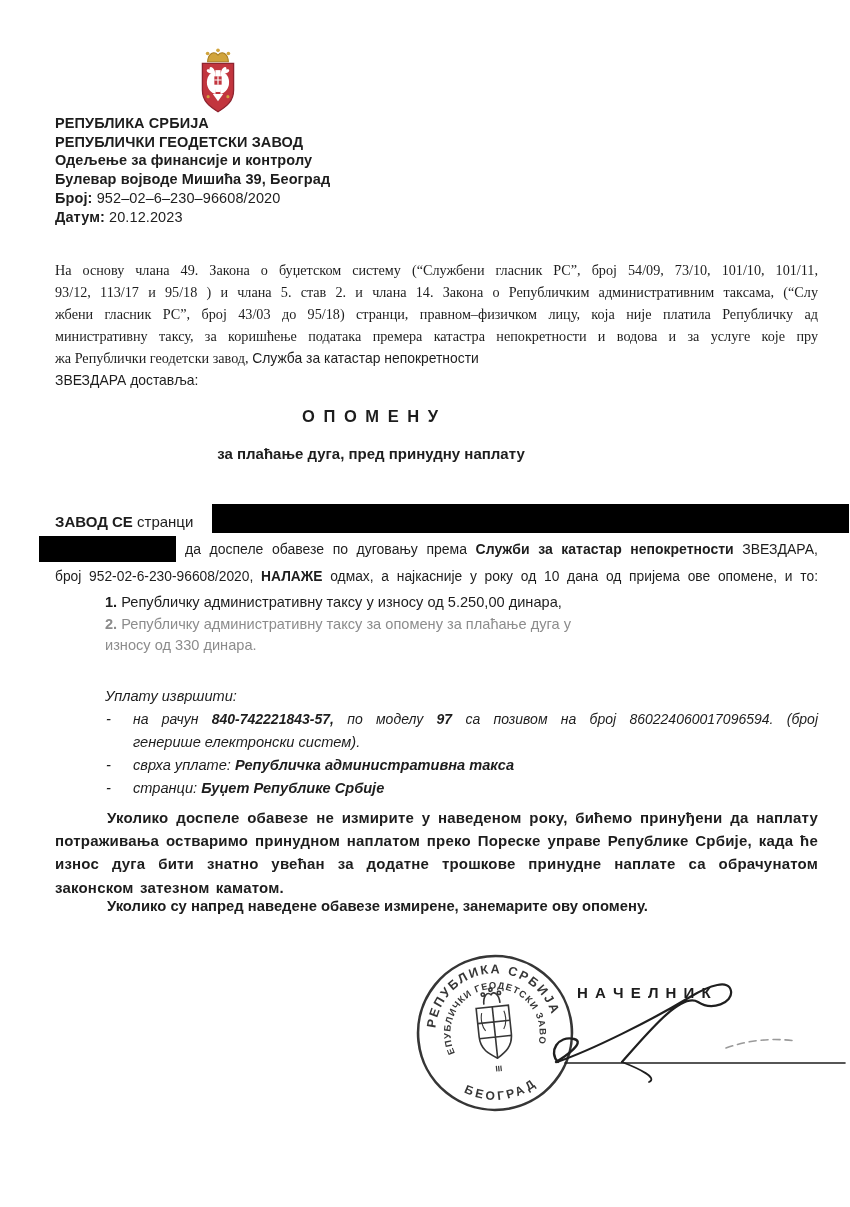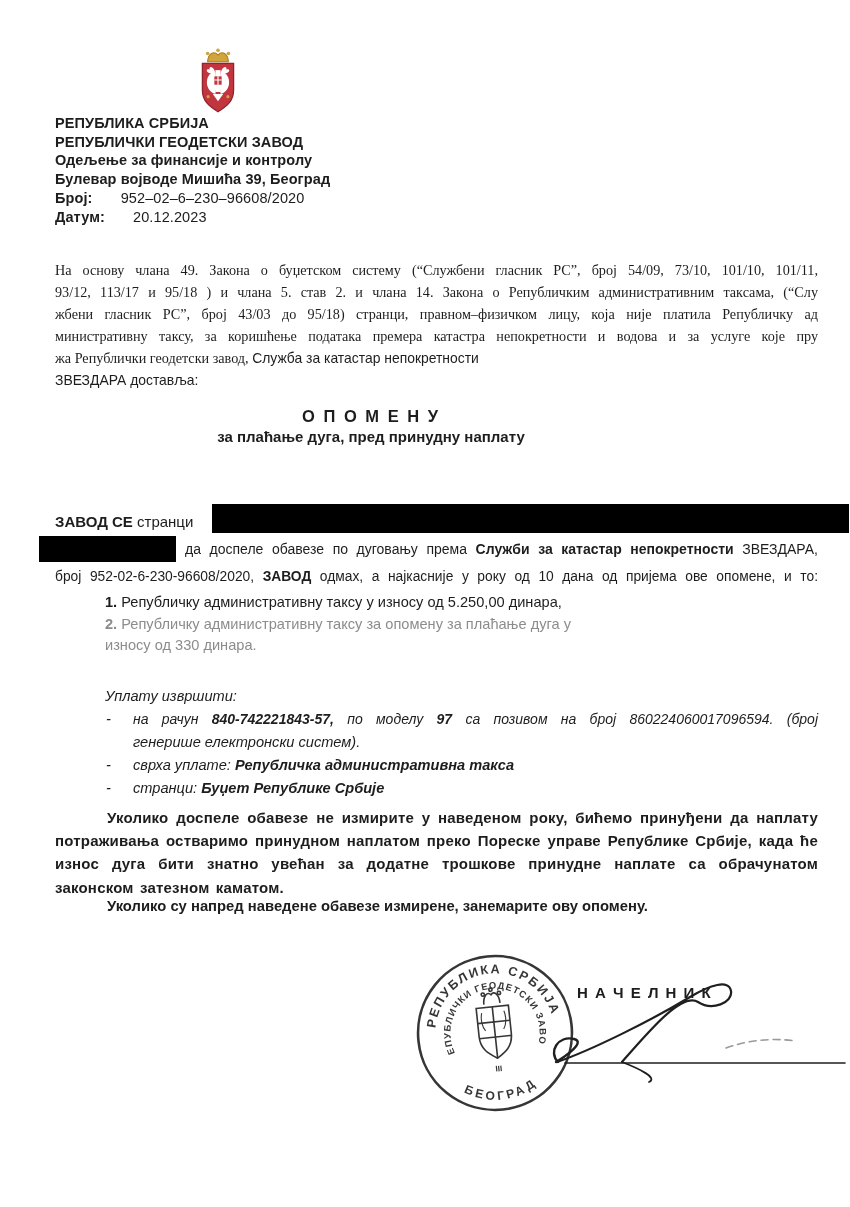--- a/index.html
+++ b/index.html
@@ -3,30 +3,30 @@
 <meta charset="utf-8">
 <style>
   html,body{margin:0;padding:0;background:#ffffff;}
   .page{position:relative;width:850px;height:1207px;background:#fff;overflow:hidden;
         font-family:"Liberation Sans",sans-serif;color:#1d1d1d;}
   .abs{position:absolute;}
   .sans{font-family:"Liberation Sans",sans-serif;}
   .b{font-weight:700;}
   
   .hdr{left:55px;top:114px;font-weight:700;font-size:14.5px;line-height:18.7px;letter-spacing:.1px;}
-  .hdr .val{font-weight:400;margin-left:24px;}
+  .hdr .val{font-weight:400;}
   
   .intro{left:55px;top:259px;width:763px;font-size:14.2px;line-height:22px;
          font-family:"Liberation Serif",serif;}
   .jl{text-align:justify;text-align-last:justify;}
   .intro .sans{font-size:13.9px;}
   
   .title-wrap{left:0;top:407px;width:742px;text-align:center;font-weight:700;}
   .title-main{font-size:16.5px;letter-spacing:2px;}
-  .title-sub{margin-top:2px;font-size:15px;}
+  .title-sub{margin-top:19px;font-size:15px;}
   
   .lineA{left:55px;top:513px;font-size:15px;}
   .lineB{left:185px;top:541px;width:633px;font-size:14px;}
   .lineC{left:55px;top:569px;width:763px;font-size:13.8px;}
   .bar{position:absolute;background:#000;}
   .bar1{left:212px;top:504px;width:637px;height:29px;}
   .bar2{left:39px;top:536px;width:137px;height:26px;}
   
   .debt{left:105px;top:592px;width:600px;font-size:14.6px;line-height:21.5px;}
   .debt .faded{color:#737373;opacity:.82;}
@@ -101,21 +101,21 @@
   <div class="abs title-wrap">
     <div class="title-main">О П О М Е Н У</div>
     <div class="title-sub">за плаћање дуга, пред принудну наплату</div>
   </div>
 
   <div class="bar bar1"></div>
   <div class="bar bar2"></div>
 
   <div class="abs lineA"><span class="b">ЗАВОД СЕ</span><span>  странци</span></div>
   <div class="abs lineB jl"><span>да доспеле обавезе по дуговању према </span><span class="b">Служби за катастар непокретности</span><span> ЗВЕЗДАРА,</span></div>
-  <div class="abs lineC jl"><span>број 952-02-6-230-96608/2020, </span><span class="b">ЗАВОД</span><span> одмах, а најкасније у року од 10 дана од пријема ове опомене, и то:</span></div>
+  <div class="abs lineC jl"><span>број 952-02-6-230-96608/2020, </span><span class="b">НАЛАЖЕ</span><span> одмах, а најкасније у року од 10 дана од пријема ове опомене, и то:</span></div>
 
   <div class="abs debt">
     <div><span class="b">1.</span><span> Републичку административну таксу у износу од 5.250,00 динара,</span></div>
     <div class="faded"><span class="b">2.</span><span> Републичку административну таксу за опомену за плаћање дуга у</span></div>
     <div class="faded"><span>износу од 330 динара.</span></div>
   </div>
 
   <div class="abs pay">
     <div>Уплату извршити:</div>
     <div class="brow">

